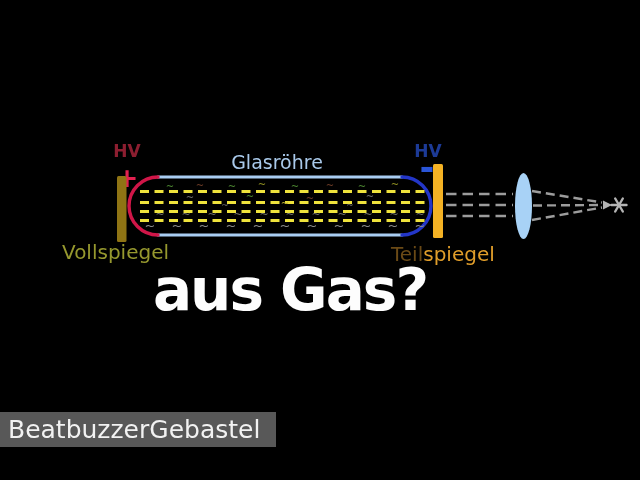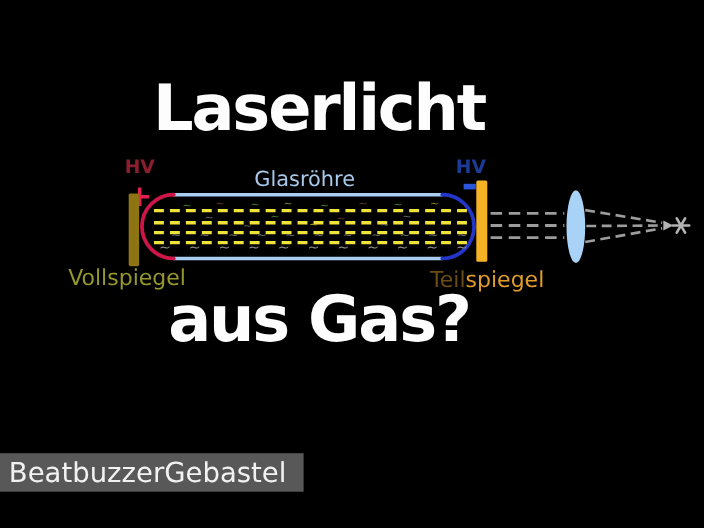--- a/index.html
+++ b/index.html
@@ -19,21 +19,20 @@
     position:absolute;left:0;top:384px;height:35px;line-height:35px;
     background:#585858;color:#f2f2f2;font-size:25px;
     padding:0 16px 0 8px;letter-spacing:0px;white-space:nowrap;margin-top:28px;
   }
 </style>
 </head>
 <body>
 
 <div id="stage">
 
-  <div id="title-line1" class="title">Laserlicht</div>
 
   <svg id="diagram-svg" width="640" height="480" viewBox="0 0 640 480">
 
     <text x="127" y="157" font-size="17" font-weight="bold" text-anchor="middle" fill="#8c1e30">HV</text>
     <text x="127" y="187" font-size="27" font-weight="bold" text-anchor="middle" fill="#e32050">+</text>
 
     <text x="428" y="157" font-size="17" font-weight="bold" text-anchor="middle" fill="#1c3a96">HV</text>
     <text x="427" y="180" font-size="36" font-weight="bold" text-anchor="middle" fill="#2a55d8">-</text>
 
     <text x="277" y="169" font-size="19" text-anchor="middle" fill="#a9c9ea">Glasröhre</text>

